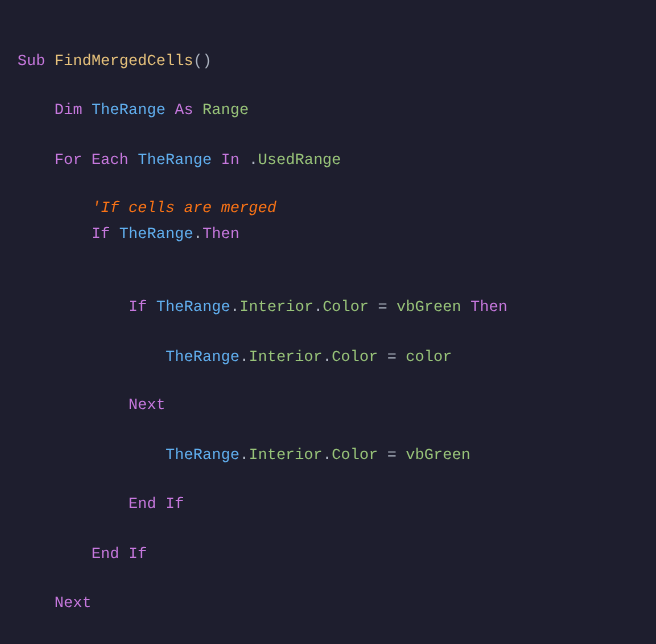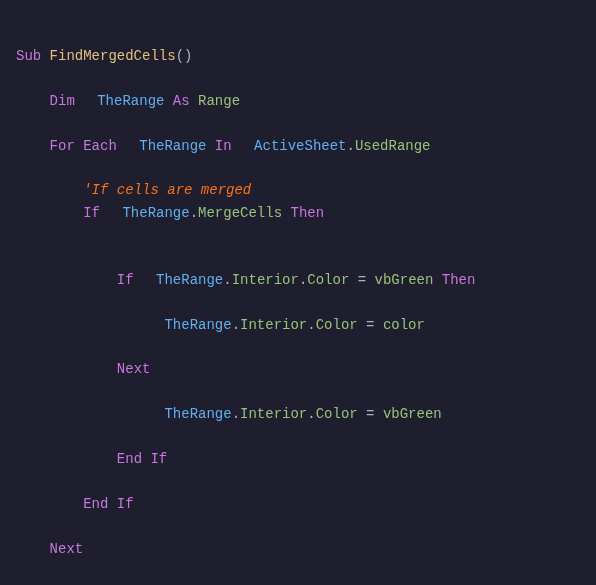--- a/index.html
+++ b/index.html
@@ -20,38 +20,38 @@
       overflow: hidden;
     }
     .code-line {
       display: flex;
       align-items: baseline;
       padding: 0 16px;
       white-space: pre;
     }
     
     .kw-purple  { color: #c678dd; } 
-    .kw-blue    { color: #61afef; margin-left: 14px; } 
+    .kw-blue    { color: #61afef; } 
     .kw-green   { color: #98c379; } 
     .kw-yellow  { color: #e5c07b; margin-top: 29px; } 
     .comment    { color: #f97316; font-style: italic; }
     .plain      { color: #abb2bf; }
   </style>
 </head>
 <body>
 
 <div class="code-editor" id="code-container">
 <div class="code-line"><span class="kw-purple">Sub </span><span class="kw-yellow">FindMergedCells</span><span class="plain">()</span></div>
     <div class="code-line">&nbsp;</div>
     <div class="code-line"><span class="plain">    </span><span class="kw-purple">Dim </span><span class="kw-blue">TheRange </span><span class="kw-purple">As </span><span class="kw-green">Range</span></div>
     <div class="code-line">&nbsp;</div>
-    <div class="code-line"><span class="plain">    </span><span class="kw-purple">For </span><span class="kw-purple">Each </span><span class="kw-blue">TheRange </span><span class="kw-purple">In </span><span class="kw-blue">ActiveSheet</span><span class="plain">.</span><span class="kw-green">UsedRange</span></div>
+    <div class="code-line"><span class="plain">    </span><span class="kw-purple">For </span><span class="kw-purple">Each </span><span class="kw-blue">TheRange </span><span class="kw-purple">In </span><span class="plain">.</span><span class="kw-green">UsedRange</span></div>
     <div class="code-line">&nbsp;</div>
     <div class="code-line"><span class="plain">        </span><span class="comment">'If cells are merged</span></div>
-    <div class="code-line"><span class="plain">        </span><span class="kw-purple">If </span><span class="kw-blue">TheRange</span><span class="plain">.</span><span class="kw-green">MergeCells </span><span class="kw-purple">Then</span></div>
+    <div class="code-line"><span class="plain">        </span><span class="kw-purple">If </span><span class="kw-blue">TheRange</span><span class="plain">.</span><span class="kw-purple">Then</span></div>
     <div class="code-line">&nbsp;</div>
     <div class="code-line"><span class="plain">            </span></div>
     <div class="code-line"><span class="plain">            </span><span class="kw-purple">If </span><span class="kw-blue">TheRange</span><span class="plain">.</span><span class="kw-green">Interior</span><span class="plain">.</span><span class="kw-green">Color </span><span class="plain">= </span><span class="kw-green">vbGreen </span><span class="kw-purple">Then</span></div>
     <div class="code-line">&nbsp;</div>
     <div class="code-line"><span class="plain">                </span><span class="kw-blue">TheRange</span><span class="plain">.</span><span class="kw-green">Interior</span><span class="plain">.</span><span class="kw-green">Color </span><span class="plain">= </span><span class="kw-green">color</span></div>
     <div class="code-line">&nbsp;</div>
     <div class="code-line"><span class="plain">            </span><span class="kw-purple">Next</span></div>
     <div class="code-line">&nbsp;</div>
     <div class="code-line"><span class="plain">                </span><span class="kw-blue">TheRange</span><span class="plain">.</span><span class="kw-green">Interior</span><span class="plain">.</span><span class="kw-green">Color </span><span class="plain">= </span><span class="kw-green">vbGreen</span></div>
     <div class="code-line">&nbsp;</div>

